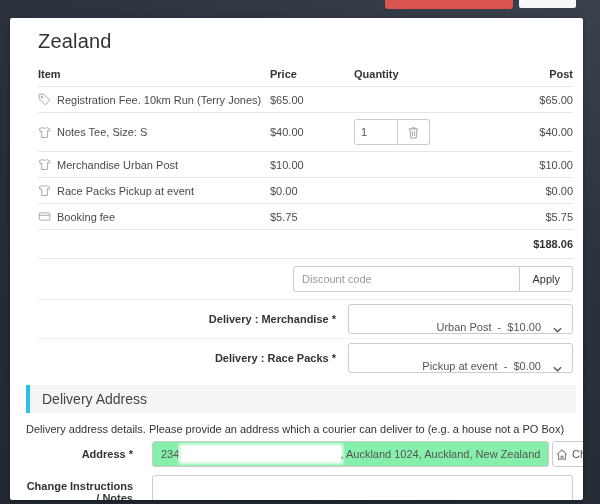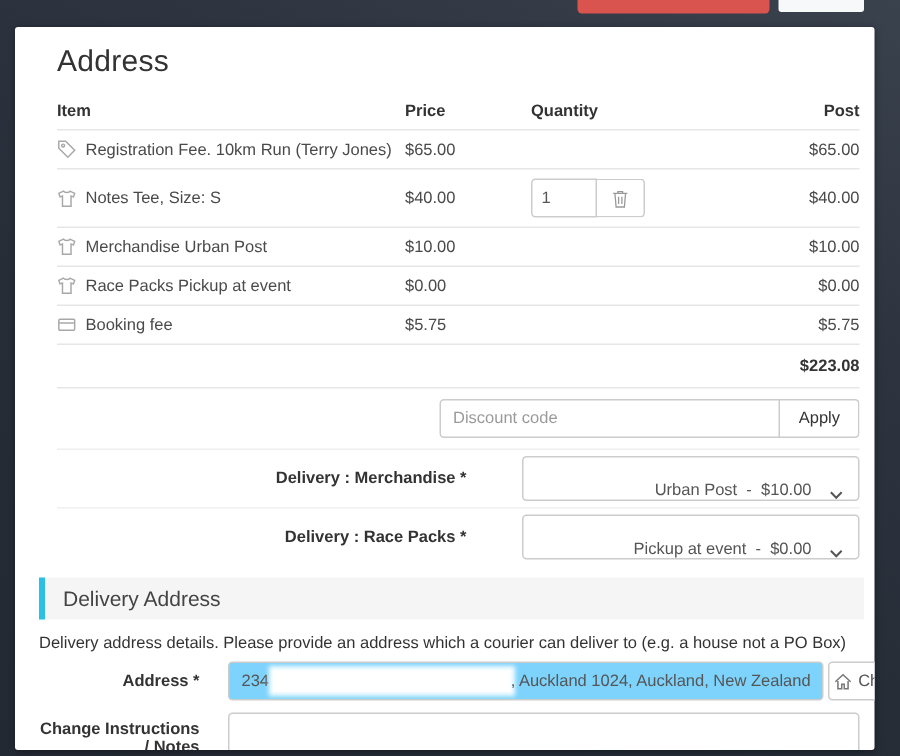--- a/index.html
+++ b/index.html
@@ -64,21 +64,21 @@
     padding:0 8px;font-size:11px;color:#555;outline:none;min-width:0;
     font-family:"Liberation Sans",sans-serif;
   }
   .discount-input::placeholder{color:#9a9a9a;}
   .apply-btn{
     height:26px;border:1px solid #ccc;border-left:none;background:#fff;
     border-radius:0 3px 3px 0;font-size:11px;color:#333;padding:0 12px;cursor:pointer;
     font-family:"Liberation Sans",sans-serif;
   }
   
-  .delivery-row{display:flex;align-items:center;justify-content:flex-end;padding:4px 0;gap:25px;}
+  .delivery-row{display:flex;align-items:center;justify-content:flex-end;padding:4px 0;}
   .delivery-row.bordered{border-bottom:1px solid #f0f0f0;}
   .f-label{font-size:11px;font-weight:bold;color:#333;margin-right:12px;white-space:pre;}
   .fake-select{
     width:225px;height:30px;border:1px solid #ccc;border-radius:3px;background:#fff;
     display:flex;align-items:flex-end;justify-content:flex-end;gap:12px;
     padding:0 10px;box-sizing:border-box;font-size:11px;color:#555;cursor:pointer;
   }
   .fake-select .val{white-space:pre;}
   
   .section-bar{
@@ -89,21 +89,21 @@
   .section-desc{font-size:11px;color:#333;margin:10px 0 2px;}
   .form-row{display:flex;align-items:center;margin-top:6px;}
   .form-row.top{align-items:flex-start;margin-top:8px;}
   .form-row .lbl{
     width:107px;text-align:right;font-size:11px;font-weight:bold;color:#333;
     flex:0 0 auto;margin-right:19px;
   }
   .form-row.top .lbl{padding-top:5px;}
   .addr-wrap{flex:1;display:flex;align-items:stretch;gap:3px;}
   .addr-field{
-    flex:1;height:26px;border:1px solid #ccc;border-radius:3px;background:#7dd3fc;
+    flex:1;height:26px;border:1px solid #ccc;border-radius:3px;background:#86efac;
     display:flex;align-items:center;padding:0 8px;font-size:11px;color:#555;
     box-sizing:border-box;overflow:hidden;white-space:nowrap;cursor:text;
   }
   .redacted{
     display:inline-block;width:158px;height:14px;background:#fff;
     box-shadow:0 0 3px 3px rgba(255,255,255,.95);flex:0 0 auto;
   }
   .addr-prefix,.addr-suffix{white-space:pre;}
   .change-btn{
     flex:0 0 auto;width:62px;height:26px;border:1px solid #ccc;border-radius:3px;
@@ -120,21 +120,21 @@
 </head>
 <body>
 
 <div class="stage">
 
   <button class="top-red-btn"></button>
   <button class="top-white-btn"></button>
 
   <div class="card">
 
-    <h1 class="page-title">Address</h1>
+    <h1 class="page-title">Zealand</h1>
 
     <div class="tbl inner">
       <div class="trow head">
         <div class="c-item">Item</div>
         <div class="c-price">Price</div>
         <div class="c-qty">Quantity</div>
         <div class="c-total">Post</div>
       </div>
 
       <div class="trow">
@@ -217,21 +217,21 @@
               </svg>
           </span>
           <span>Booking fee</span>
         </div>
         <div class="c-price">$5.75</div>
         <div class="c-qty"></div>
         <div class="c-total">$5.75</div>
       </div>
 
       <div class="total-row">
-        <span>$223.08</span>
+        <span>$188.06</span>
       </div>
     </div>
 
     <div class="discount-row inner">
       <div class="discount-group">
         <input class="discount-input" placeholder="Discount code" style="">
         <button class="apply-btn">Apply</button>
       </div>
     </div>
 

